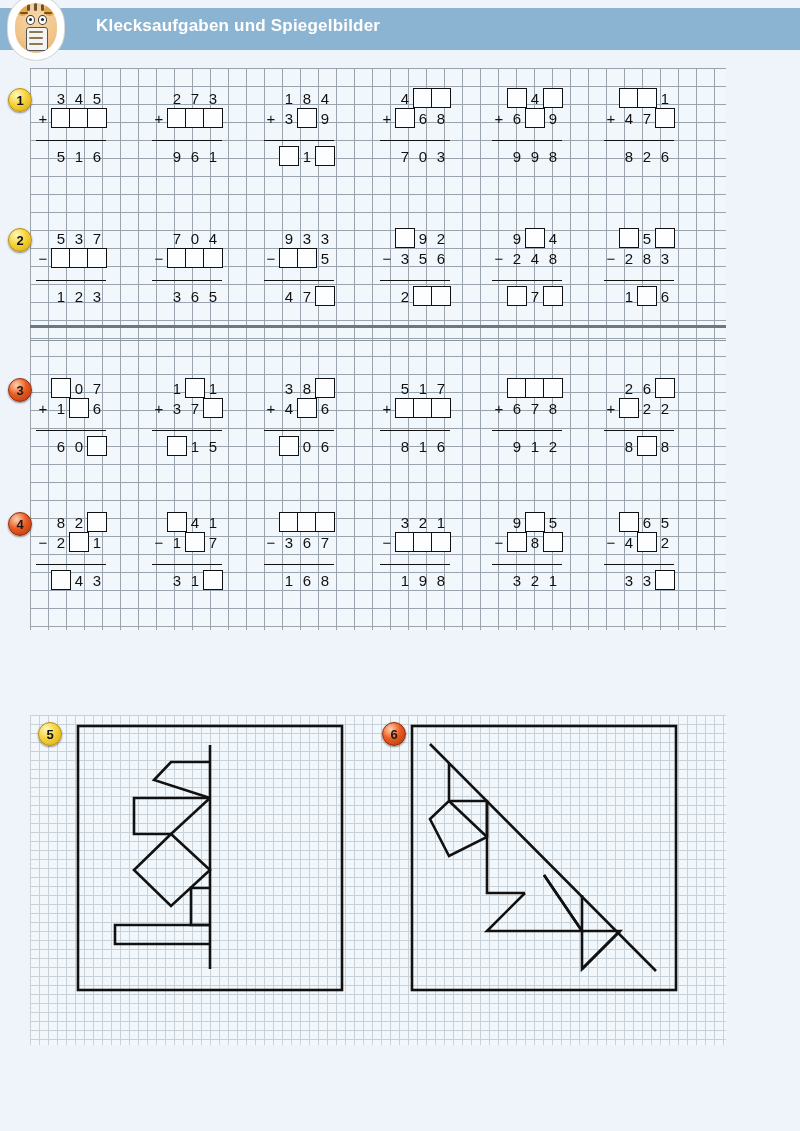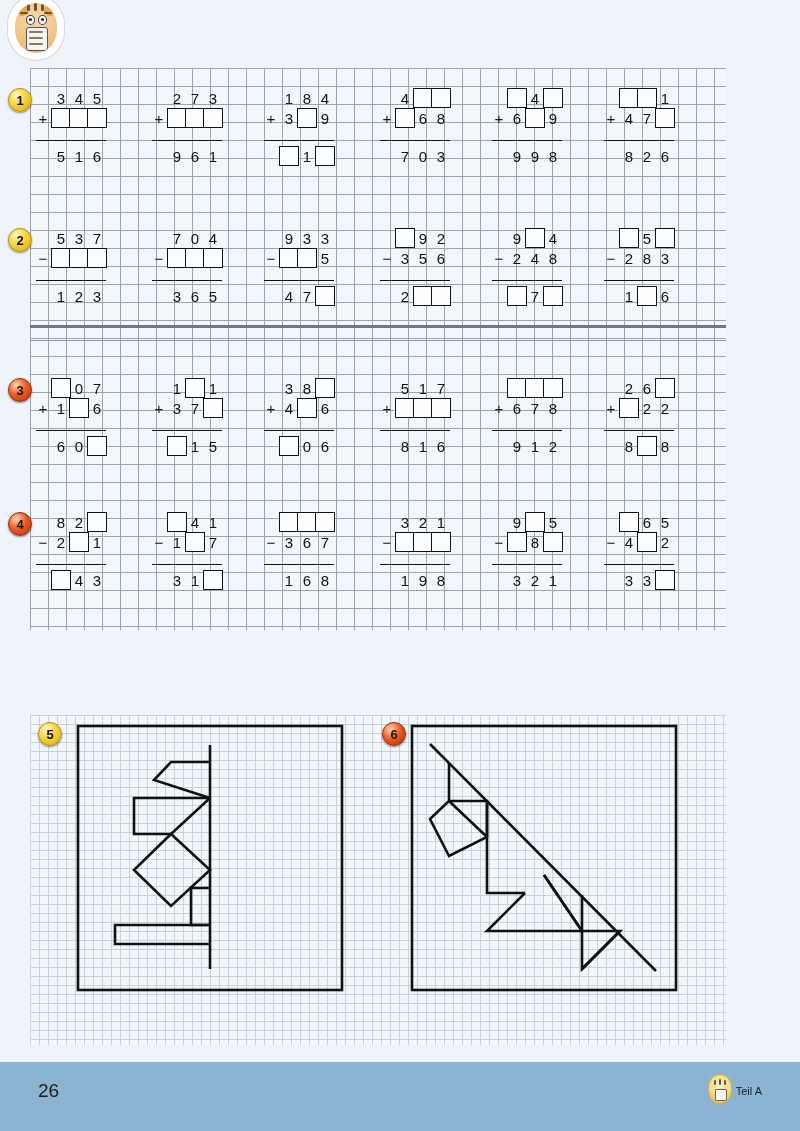--- a/index.html
+++ b/index.html
@@ -134,20 +134,23 @@
   }
   #footer-logo .fl{position:absolute;background:#5d5a4a;border-radius:1px;}
 </style>
 </head>
 <body>
 
 <div id="page">
 
   <div class="sidebar-left"></div>
 
+  <div id="header">
+    <div id="header-title">Klecksaufgaben und Spiegelbilder</div>
+  </div>
   <div id="header-logo">
     <div class="tiger">
       <div class="tgr-ear" style="left:2px;top:2px;"></div>
       <div class="tgr-ear" style="left:29px;top:2px;"></div>
       <div class="tgr-stripe" style="left:12px;top:1px;width:3px;height:7px;"></div>
       <div class="tgr-stripe" style="left:19px;top:0px;width:3px;height:8px;"></div>
       <div class="tgr-stripe" style="left:26px;top:1px;width:3px;height:7px;"></div>
       <div class="tgr-stripe" style="left:5px;top:9px;width:8px;height:2px;"></div>
       <div class="tgr-stripe" style="left:29px;top:9px;width:8px;height:2px;"></div>
       <div class="tgr-eye" style="left:11px;top:12px;">
@@ -542,24 +545,14 @@
 
         <polyline points="153,178 115,216 210,216 172,160"></polyline>
         <line x1="172" y1="160" x2="210" y2="216"></line>
 
         <polyline points="210,180 210,254 248,216 210,216"></polyline>
         <line x1="210" y1="254" x2="248" y2="216"></line>
       </g>
     </svg>
   </div>
 
-  <div id="footer">
-    <div id="page-number">26</div>
-    <div id="footer-logo">
-      <div class="fl" style="left:5px;top:5px;width:2px;height:5px;"></div>
-      <div class="fl" style="left:10px;top:4px;width:2px;height:6px;"></div>
-      <div class="fl" style="left:15px;top:5px;width:2px;height:5px;"></div>
-      <div class="fl" style="left:6px;top:14px;width:10px;height:10px;background:#f5f5f5;border:1px solid #6a6a58;"></div>
-    </div>
-    <div id="footer-part">Teil A</div>
-  </div>
 
 </div>
 
 </body></html>

